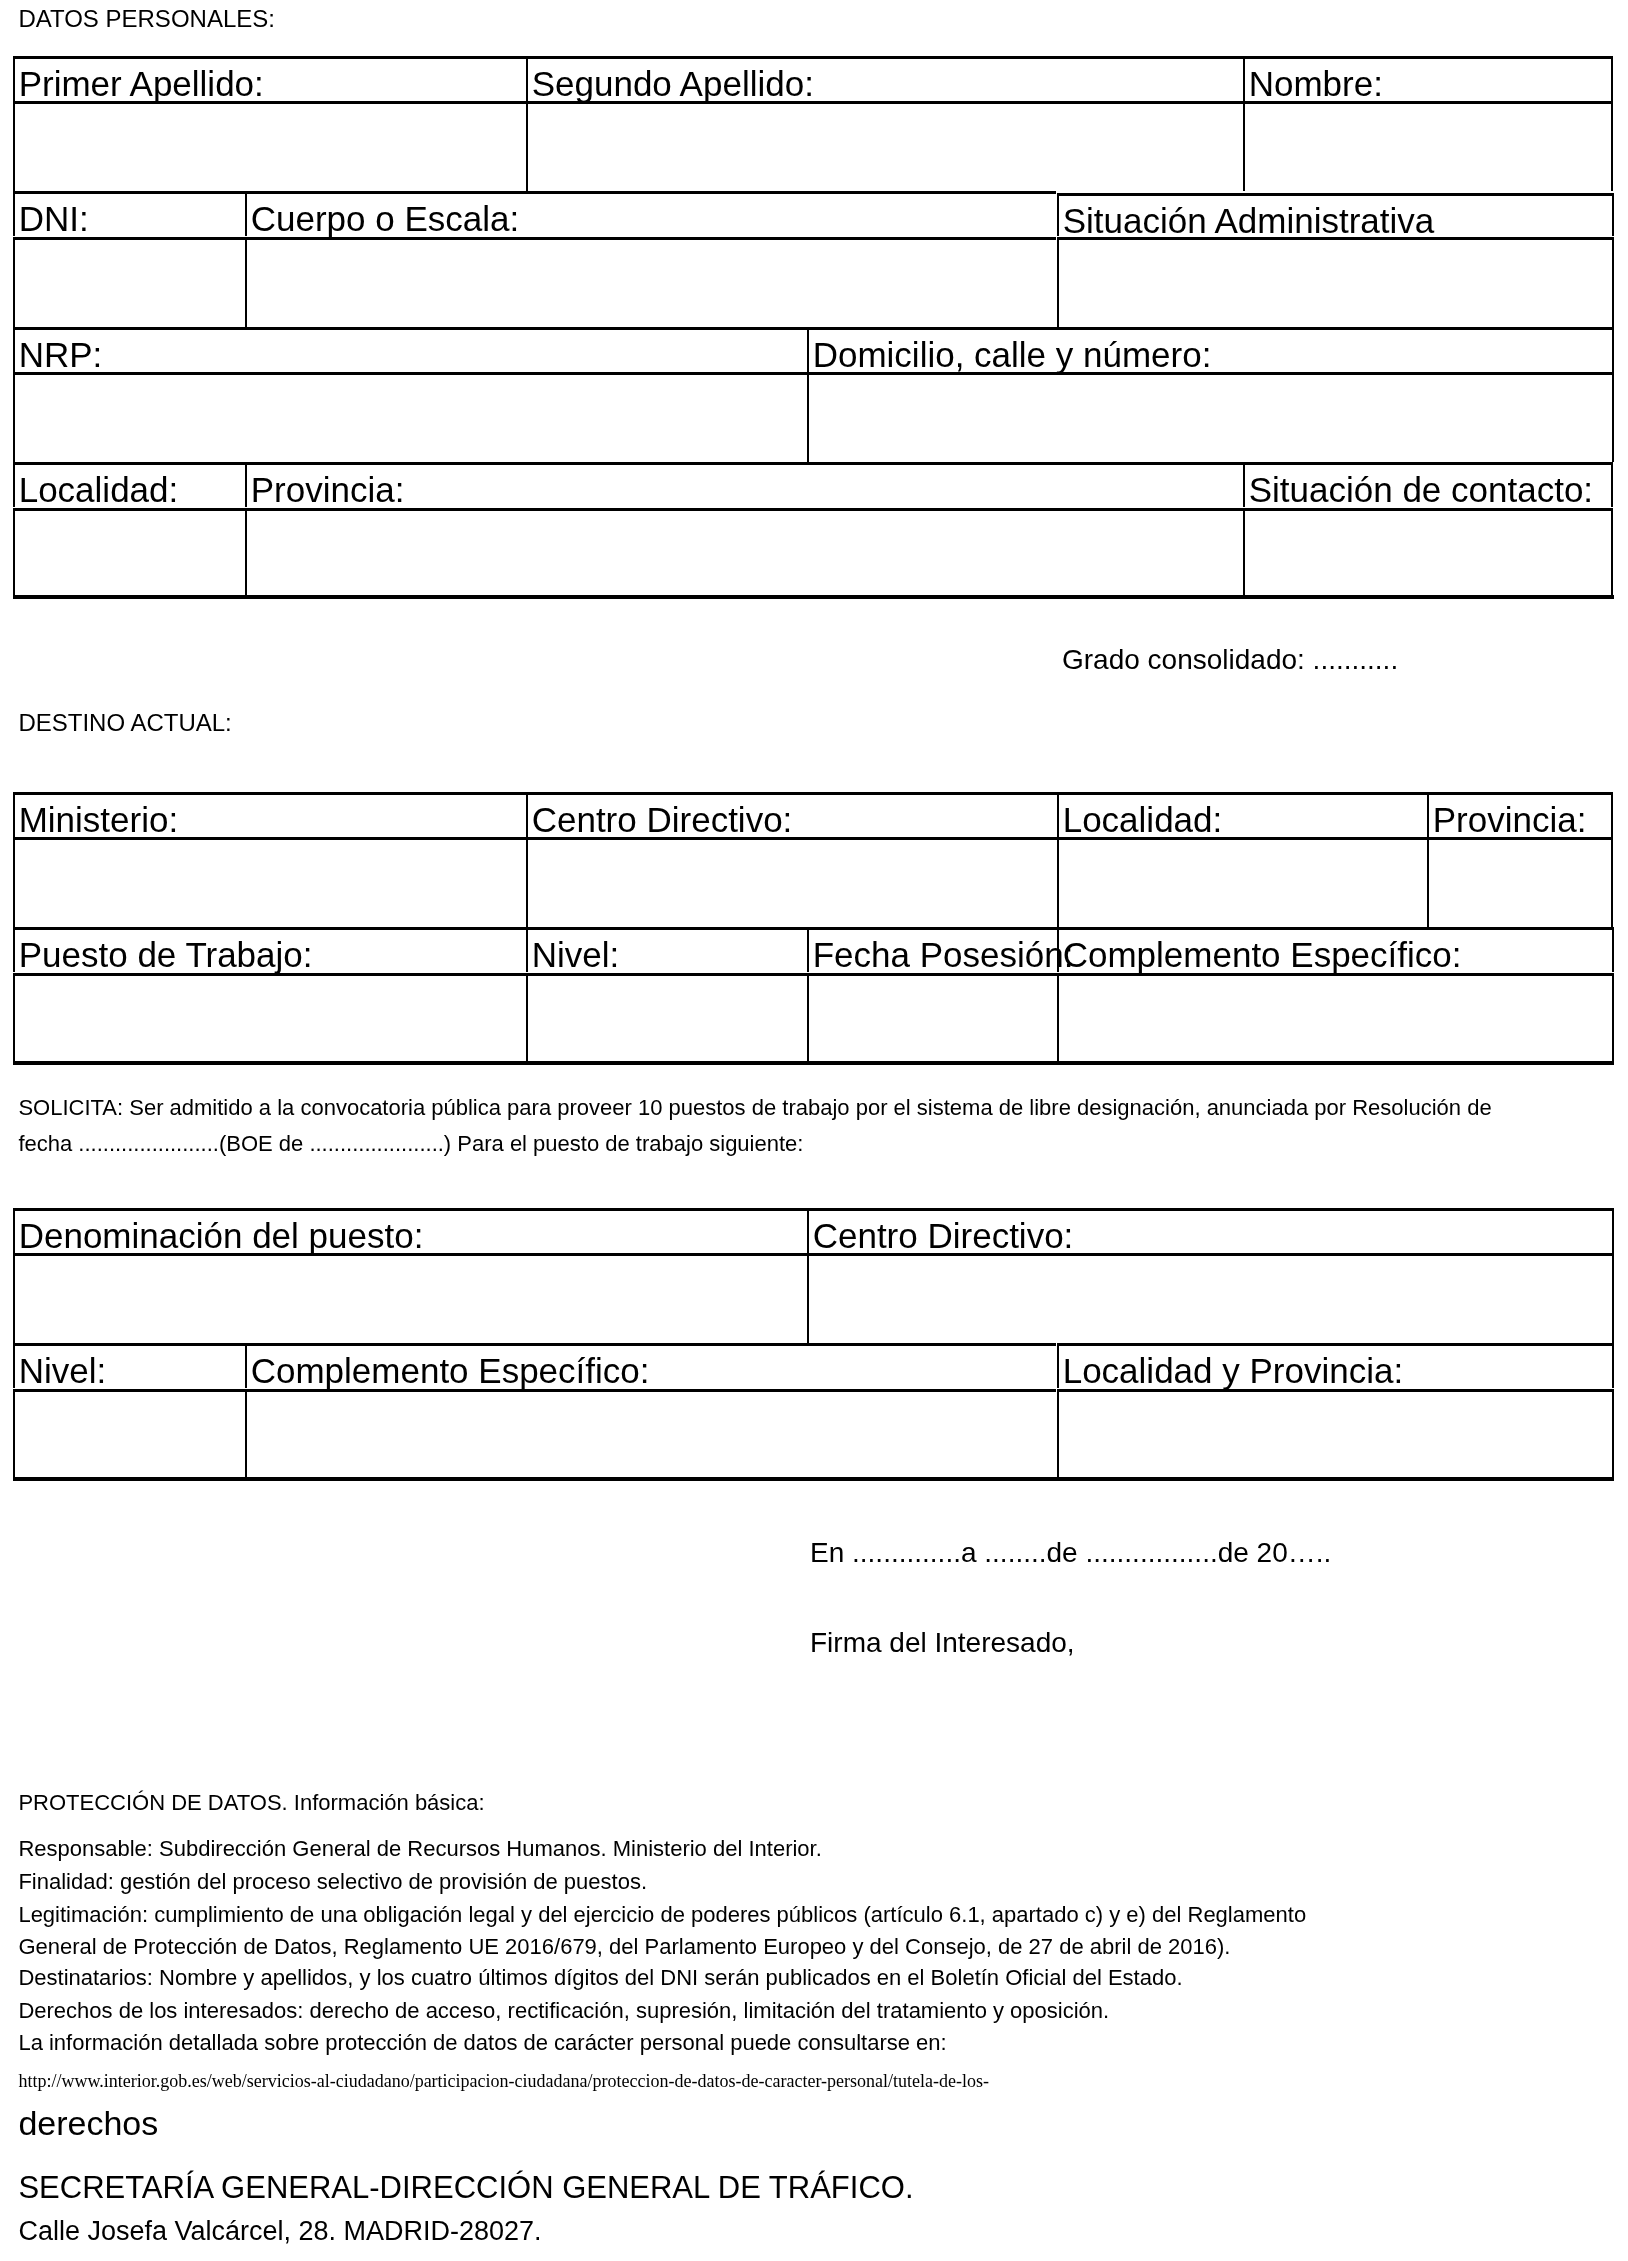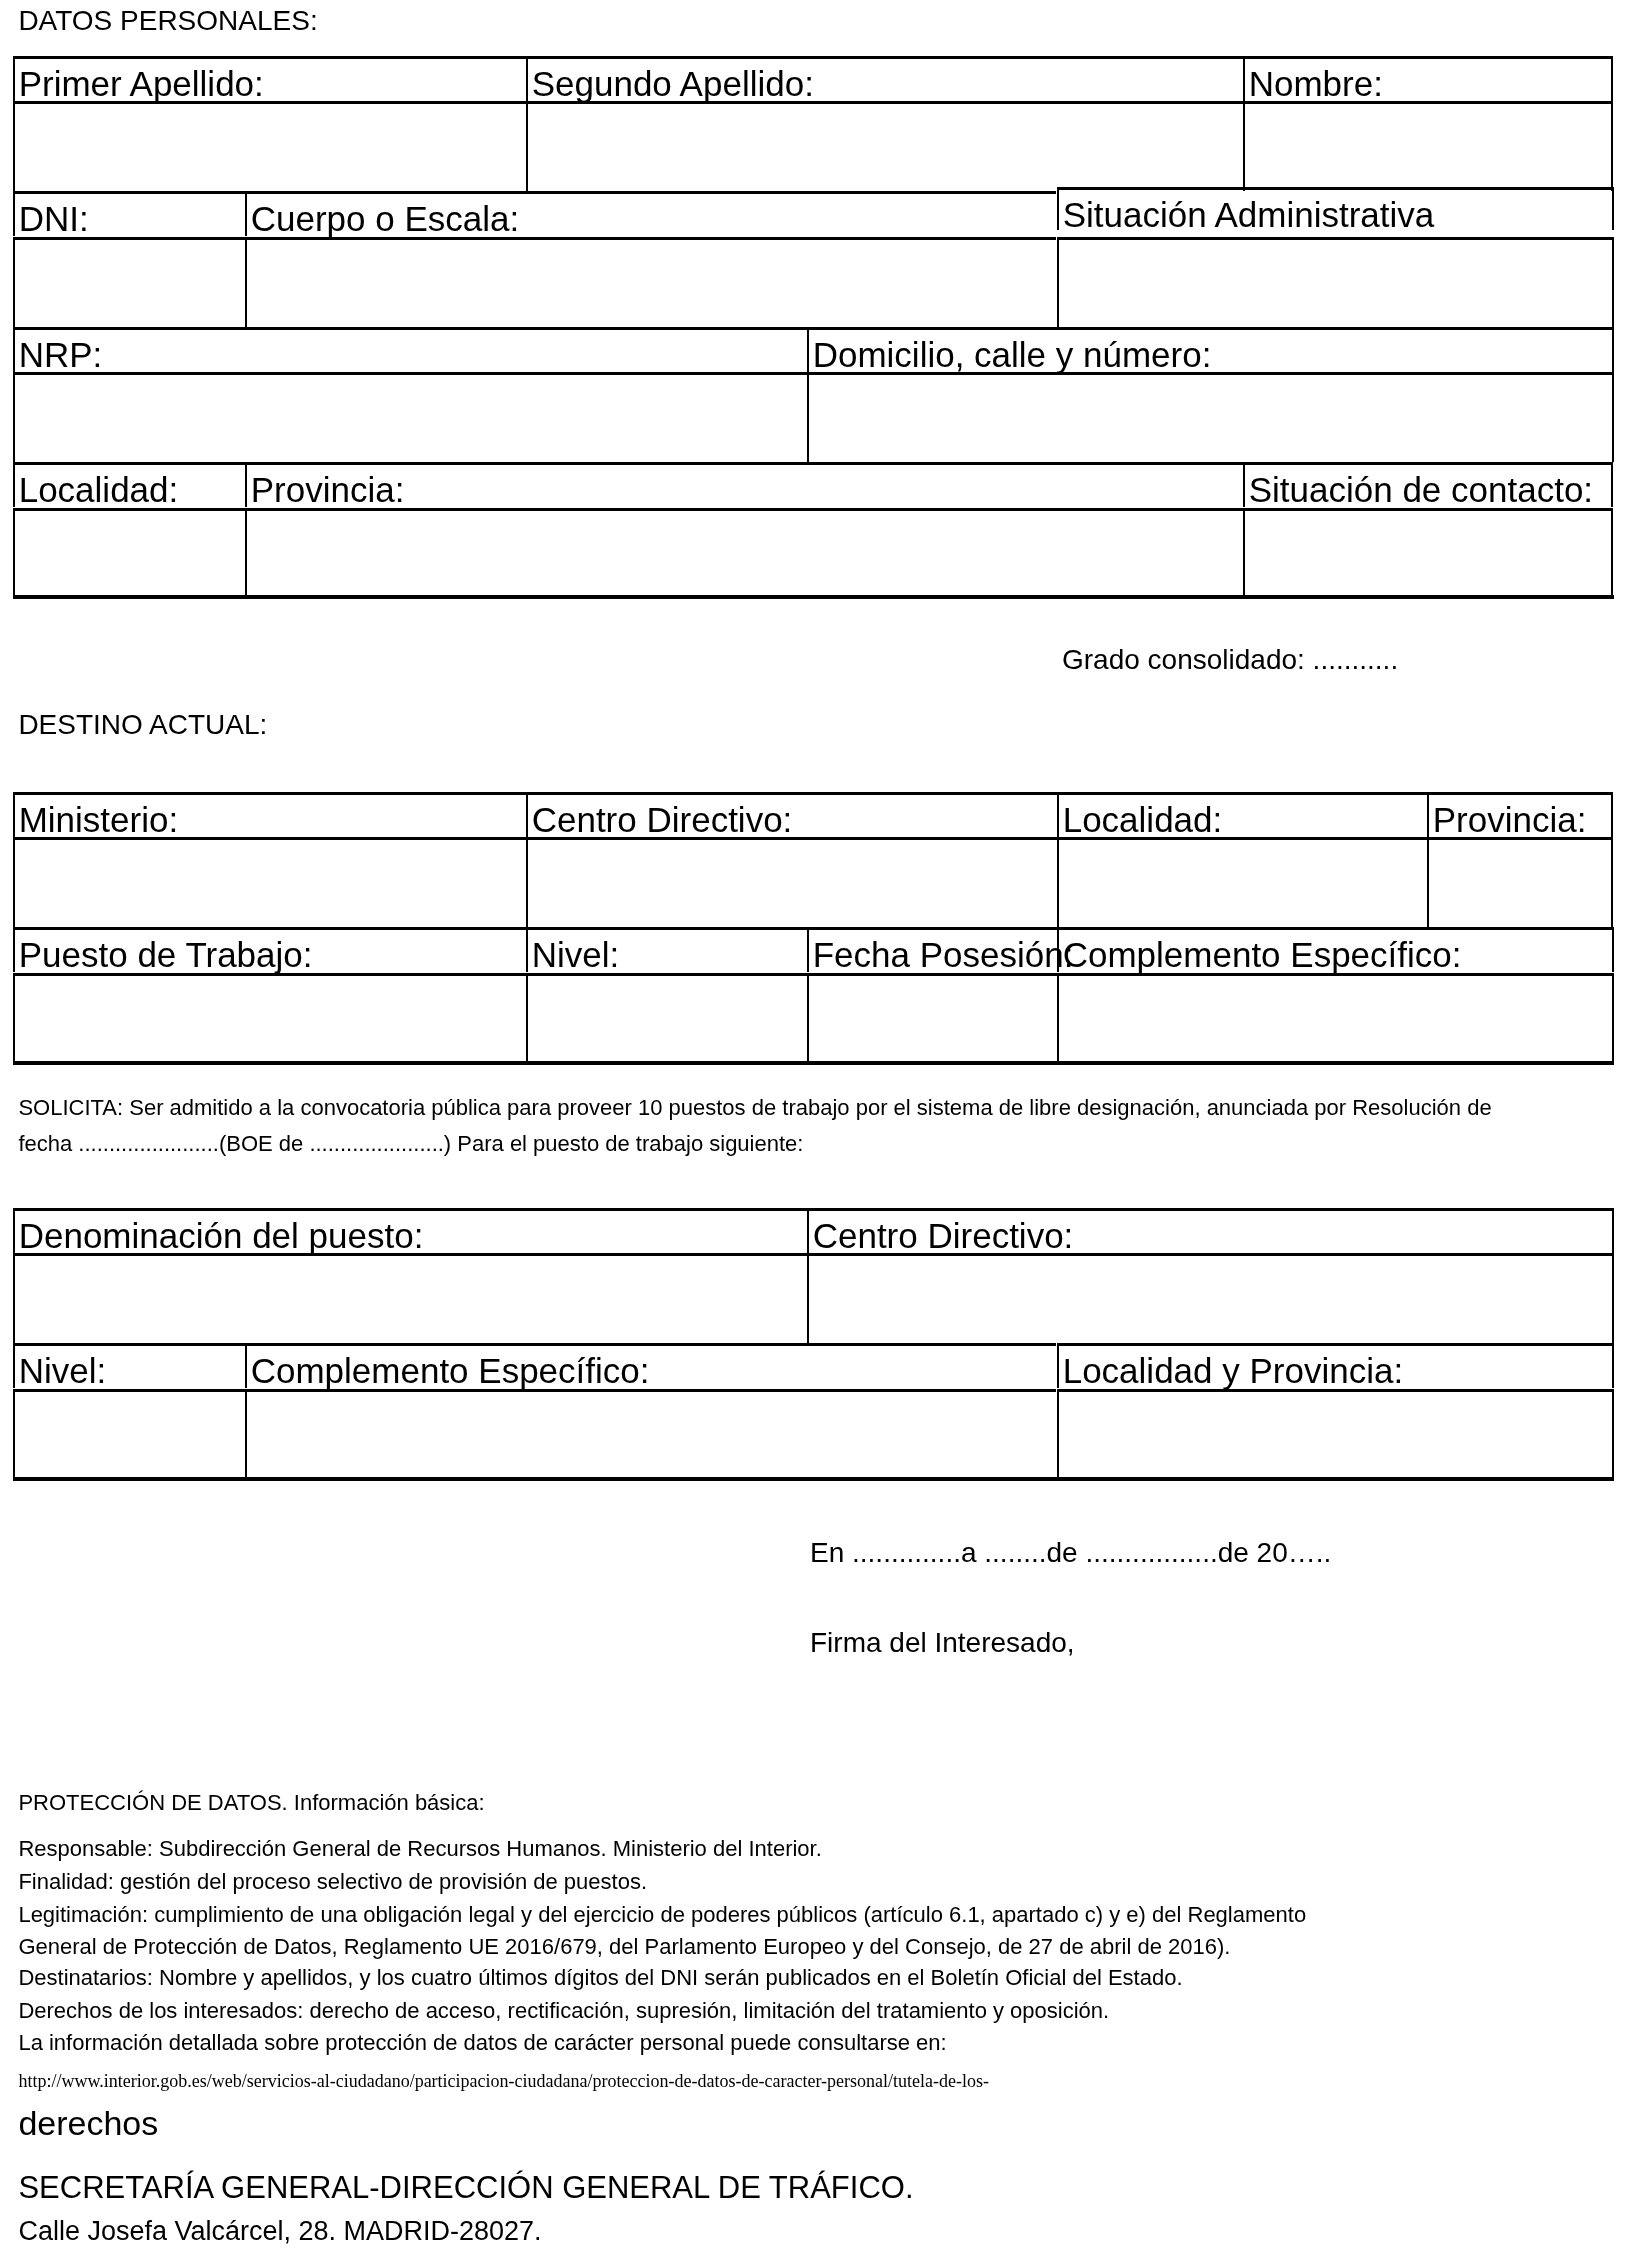--- a/index.html
+++ b/index.html
@@ -1,21 +1,21 @@
 <!DOCTYPE html>
 <html style="font-size:13.4px"><head>
 <meta charset="utf-8">
 <style>
   html, body { margin: 0; padding: 0; background: #ffffff; }
   body {
     width: 1628px; height: 2261px; position: relative; overflow: hidden;
     font-family: "Liberation Sans", sans-serif; color: #000;
   }
   .abs { position: absolute; white-space: nowrap; }
-  .section-title { font-size: 28px; left: 18.4px; }
+  .section-title { font-size: 24px; left: 18.4px; }
   .grid { position: absolute; left: 12.5px; width: 1601px; }
   .cell {
     position: absolute; box-sizing: border-box;
     border-left: 2.5px solid #000; border-top: 3.3px solid #000;
   }
   .cell.last { border-right: 2.5px solid #000; }
   .cell .lbl {
     position: absolute; left: 4.2px; top: 5px; font-size: 35px; white-space: nowrap;
   }
   .bottom-line { position: absolute; left: 0; width: 1601px; height: 4.2px; background: #000; }
@@ -42,21 +42,21 @@
   <div class="cell" style="left:0;top:45px;width:513px;height:90px;"></div>
   <div class="cell" style="left:513px;top:45px;width:718px;height:90px;"></div>
   <div class="cell last" style="left:1230px;top:45px;width:370px;height:90px;"></div>
 
   <div class="cell" style="left:0;top:135px;width:232px;height:45px;">
       <span class="lbl">DNI:</span>
     </div>
   <div class="cell" style="left:232px;top:135px;width:811px;height:45px;">
       <span class="lbl">Cuerpo o Escala:</span>
     </div>
-  <div class="cell last" style="left:1044px;top:131px;width:557px;height:43px;">
+  <div class="cell last" style="left:1044px;top:137px;width:557px;height:43px;">
       <span class="lbl">Situación Administrativa</span>
     </div>
 
   <div class="cell" style="left:0;top:181px;width:232px;height:90px;"></div>
   <div class="cell" style="left:232px;top:181px;width:811px;height:90px;"></div>
   <div class="cell last" style="left:1044px;top:181px;width:557px;height:90px;"></div>
 
   <div class="cell" style="left:0;top:271px;width:794px;height:45px;">
       <span class="lbl">NRP:</span>
     </div>

